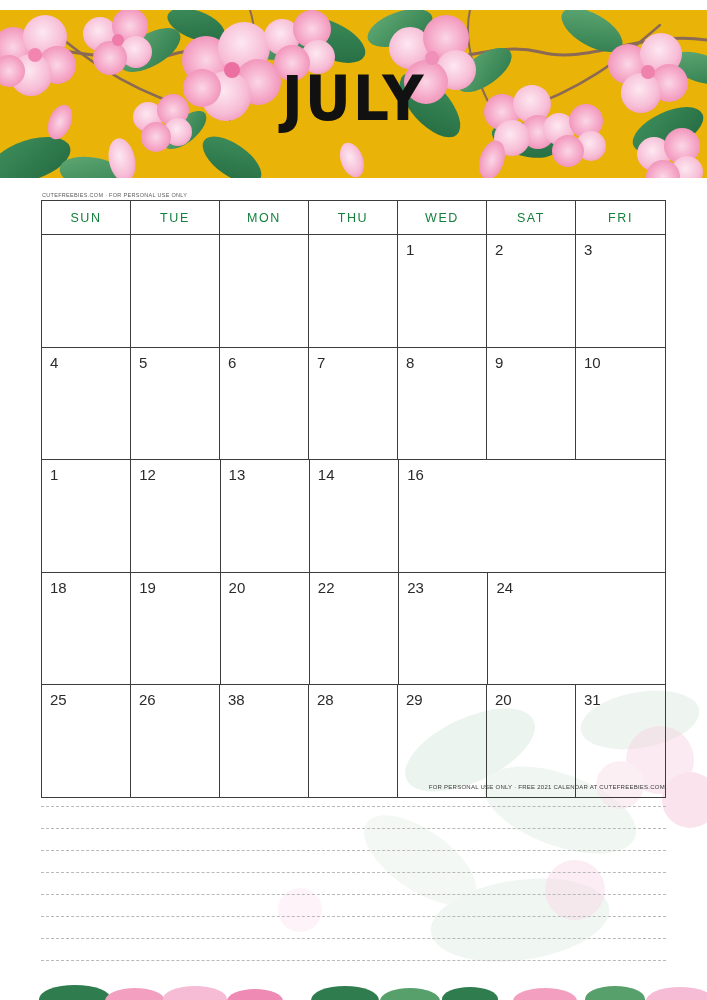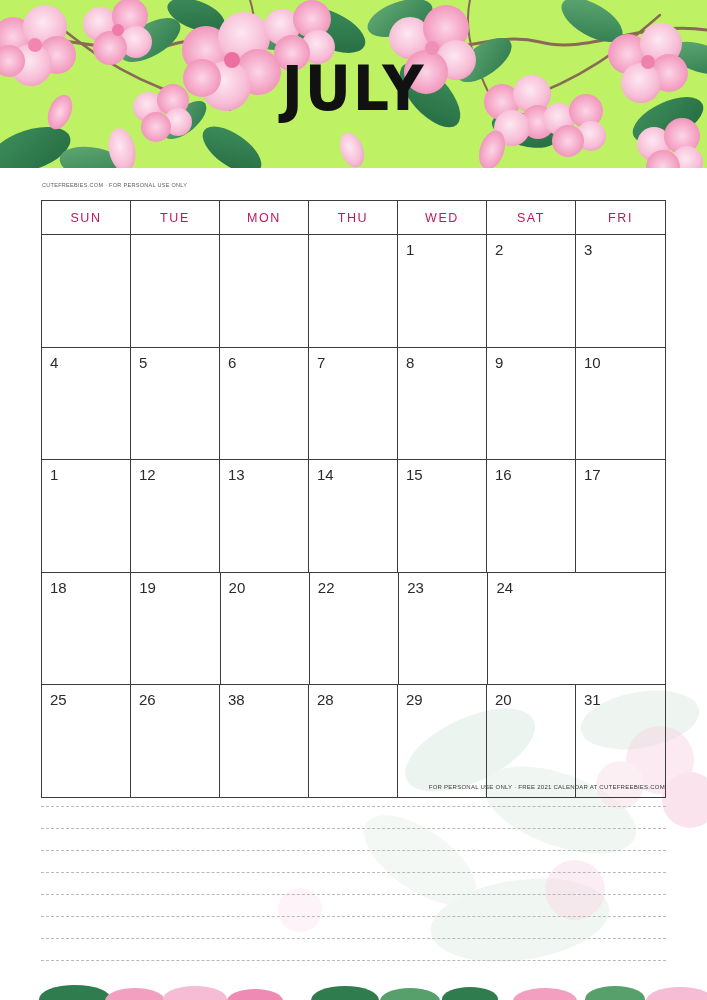--- a/index.html
+++ b/index.html
@@ -12,25 +12,25 @@
     height: 1000px;
     position: relative;
     overflow: hidden;
     font-family: "Liberation Sans", sans-serif;
     color: #333;
   }
 
   
   .header {
     position: absolute;
-    left: 0; top: 0;
+    left: 0; top: 10px;
     width: 707px;
     height: 195px;
     overflow: hidden;
-    background: #bef264;
+    background: #eab308;
   }
   .header-art {
     position: absolute;
     left: 0; top: 0;
     width: 707px;
     height: 195px;
   }
   .title {
     position: absolute;
     left: 0;
@@ -71,21 +71,21 @@
   .cal-row {
     display: flex;
   }
   .cal-head .cal-cell {
     height: 33px;
     display: flex;
     align-items: center;
     justify-content: center;
     font-size: 12.5px;
     letter-spacing: 1.6px;
-    color: #be185d;
+    color: #15803d;
   }
   .cal-cell {
     width: 89.28571px;
     box-sizing: border-box;
     border-right: 1px solid #3c3c3c;
     position: relative;
   }
   .cal-cell:last-child { border-right: none; }
   .cal-head { border-bottom: 1px solid #3c3c3c; }
   .cal-body .cal-row { border-bottom: 1px solid #3c3c3c; }
@@ -334,23 +334,21 @@
       <div class="cal-cell">7</div>
       <div class="cal-cell">8</div>
       <div class="cal-cell">9</div>
       <div class="cal-cell">10</div>
     </div>
     <div class="cal-row">
       <div class="cal-cell">1</div>
       <div class="cal-cell">12</div>
       <div class="cal-cell">13</div>
       <div class="cal-cell">14</div>
-      <div class="cal-cell">15</div>
       <div class="cal-cell">16</div>
-      <div class="cal-cell">17</div>
     </div>
     <div class="cal-row">
       <div class="cal-cell">18</div>
       <div class="cal-cell">19</div>
       <div class="cal-cell">20</div>
       <div class="cal-cell">22</div>
       <div class="cal-cell">23</div>
       <div class="cal-cell">24</div>
     </div>
     <div class="cal-row">

